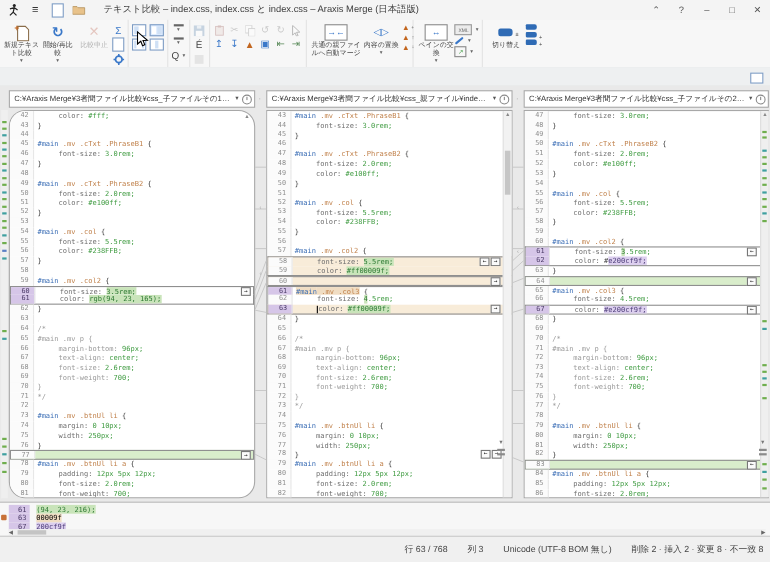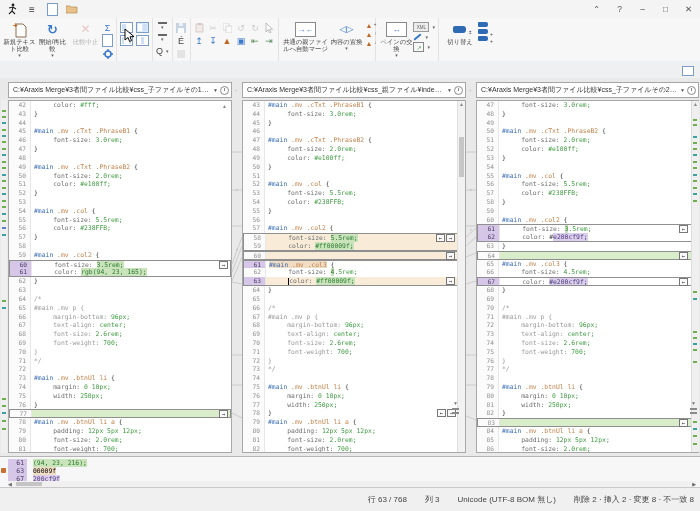--- a/index.html
+++ b/index.html
@@ -99,20 +99,21 @@
   </span>
   <span class="tico">≡</span>
   <span class="tico">
       <span class="pagestub"></span>
     </span>
   <span class="tico">
       <svg width="12" height="9" viewBox="0 0 12 9">
         <path d="M0 1 h4 l1 1 h6 v6 h-11 z" fill="#e8c28a" stroke="#b08d55" stroke-width=".7"></path>
       </svg>
     </span>
+  <span id="title-text">テキスト比較 – index.css, index.css と index.css – Araxis Merge (日本語版)</span>
   <div id="wctrl">
     <span>⌃</span>
     <span>?</span>
     <span>–</span>
     <span>□</span>
     <span>✕</span>
   </div>
 </div>
 
 <div id="ribbon" class="abs">
@@ -357,21 +358,21 @@
     <span class="dd">▼</span>
     <span class="clock"></span>
   </div>
   <div class="abs sep-dot" style="left:469px;">·</div>
   <div class="abs pheader" style="left:476px;width:223px;">
     <span style="overflow:hidden;text-overflow:ellipsis;">C:¥Araxis Merge¥3者間ファイル比較¥css_子ファイルその2¥in…</span>
     <span class="dd">▼</span>
     <span class="clock"></span>
   </div>
 
-  <div class="abs pbody pane-left" style="left:8px;width:224px;">
+  <div class="abs pbody pane-left" style="left:8px;width:224px;border-radius:15px;">
       <div class="crow"><span class="lnum">42</span><span class="ltxt"><span class="sg n">     color: </span><span class="sg v">#fff;</span></span></div>
       <div class="crow"><span class="lnum">43</span><span class="ltxt"><span class="sg p">}</span></span></div>
       <div class="crow"><span class="lnum">44</span><span class="ltxt"></span></div>
       <div class="crow"><span class="lnum">45</span><span class="ltxt"><span class="sg s">#main</span><span class="sg c"> .mv .cTxt .PhraseB1</span><span class="sg p"> {</span></span></div>
       <div class="crow"><span class="lnum">46</span><span class="ltxt"><span class="sg n">     font-size: </span><span class="sg v">3.0rem;</span></span></div>
       <div class="crow"><span class="lnum">47</span><span class="ltxt"><span class="sg p">}</span></span></div>
       <div class="crow"><span class="lnum">48</span><span class="ltxt"></span></div>
       <div class="crow"><span class="lnum">49</span><span class="ltxt"><span class="sg s">#main</span><span class="sg c"> .mv .cTxt .PhraseB2</span><span class="sg p"> {</span></span></div>
       <div class="crow"><span class="lnum">50</span><span class="ltxt"><span class="sg n">     font-size: </span><span class="sg v">2.0rem;</span></span></div>
       <div class="crow"><span class="lnum">51</span><span class="ltxt"><span class="sg n">     color: </span><span class="sg v">#e100ff;</span></span></div>

